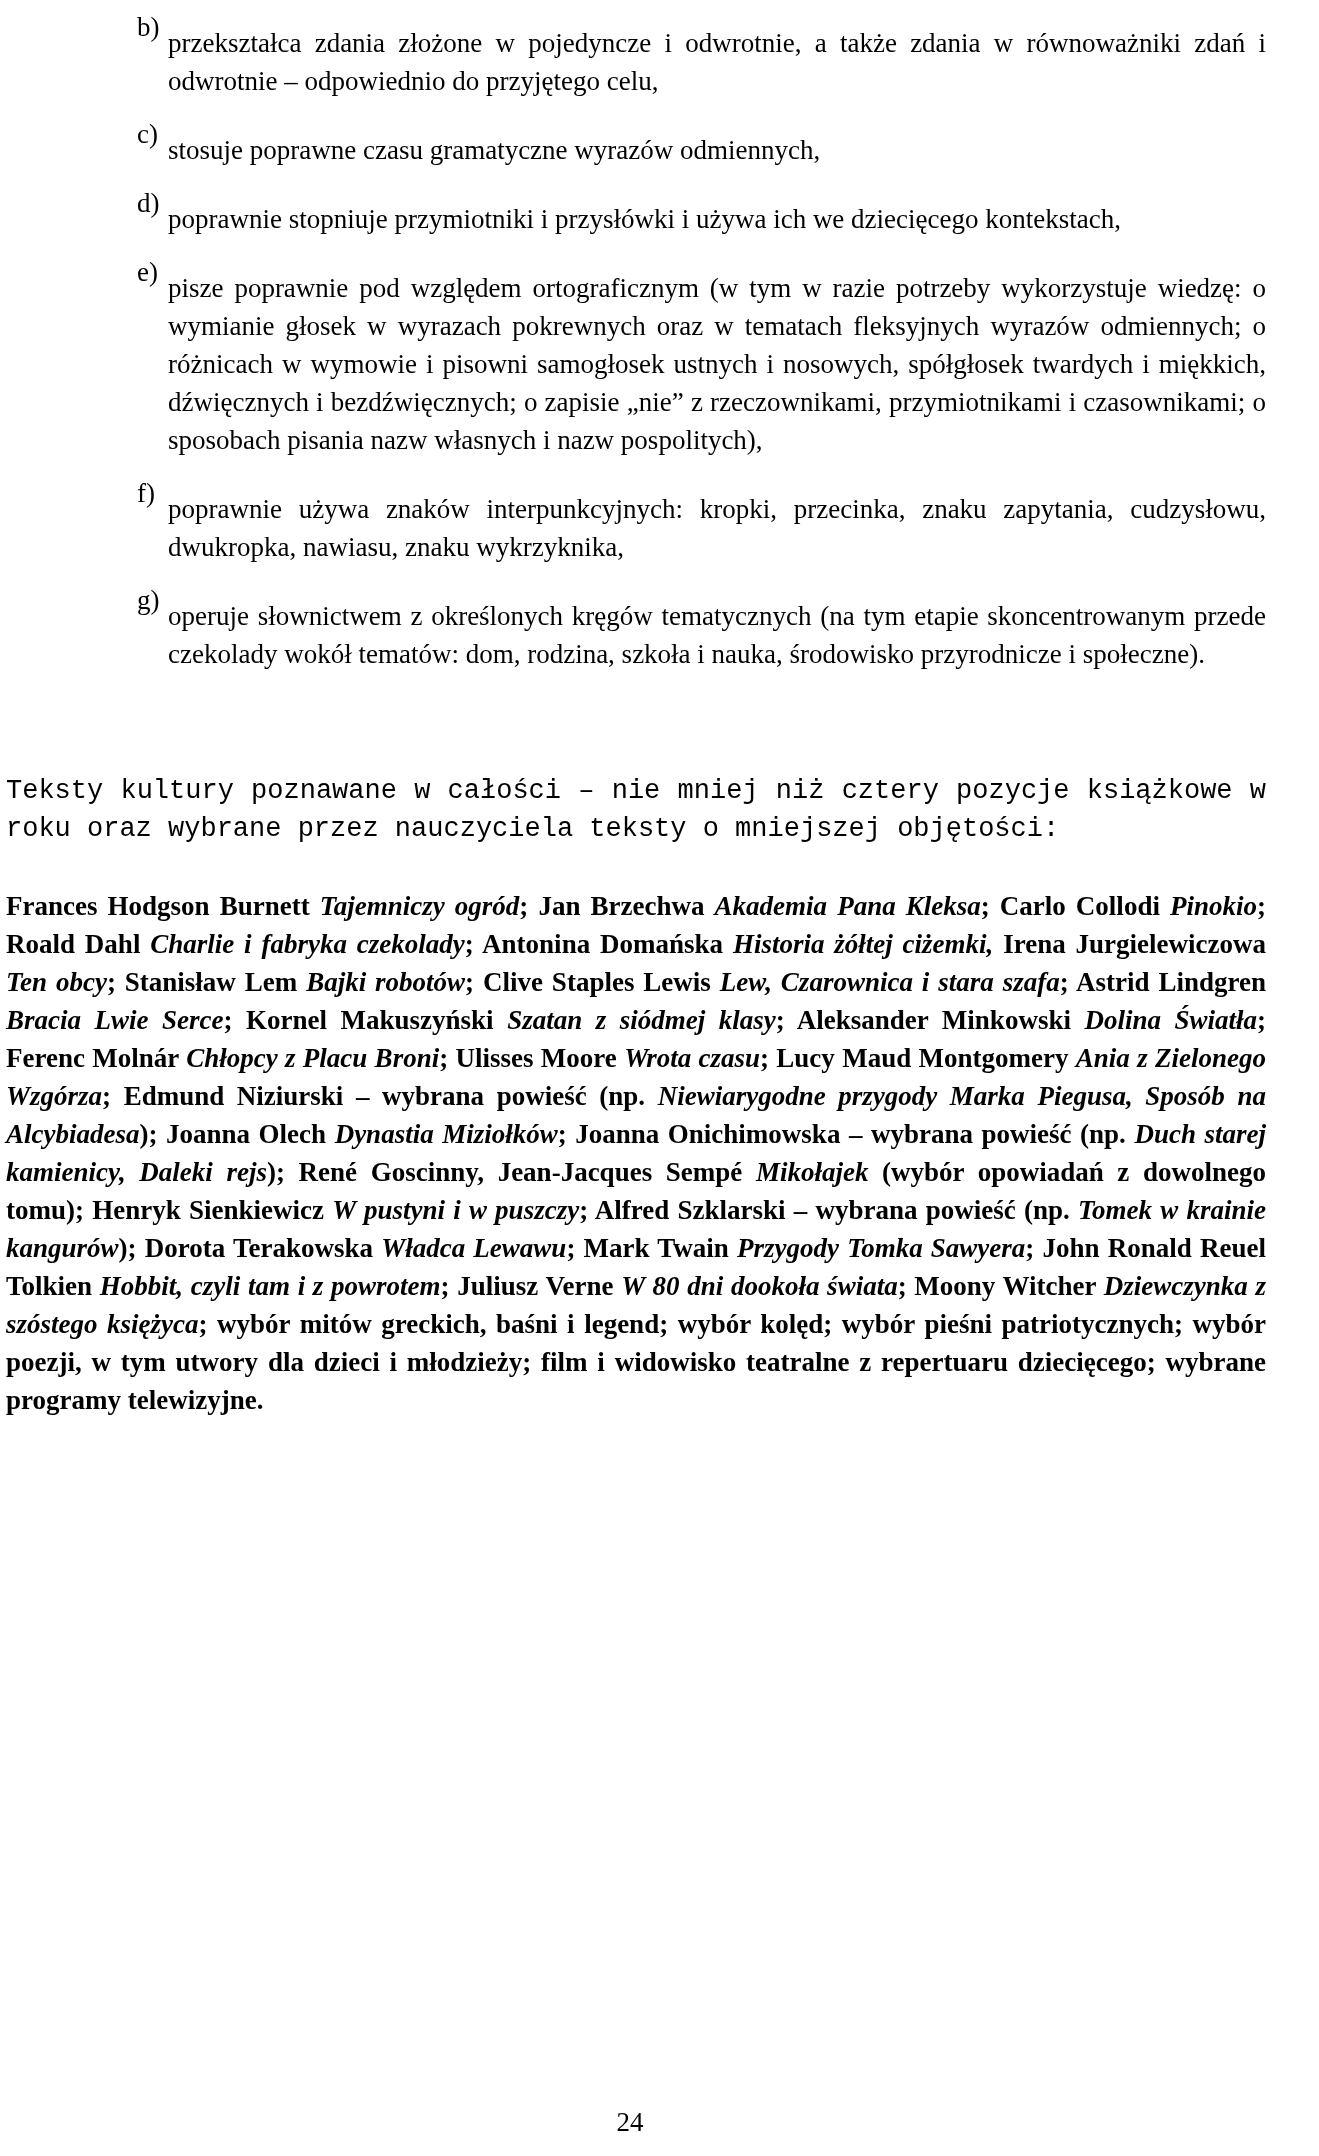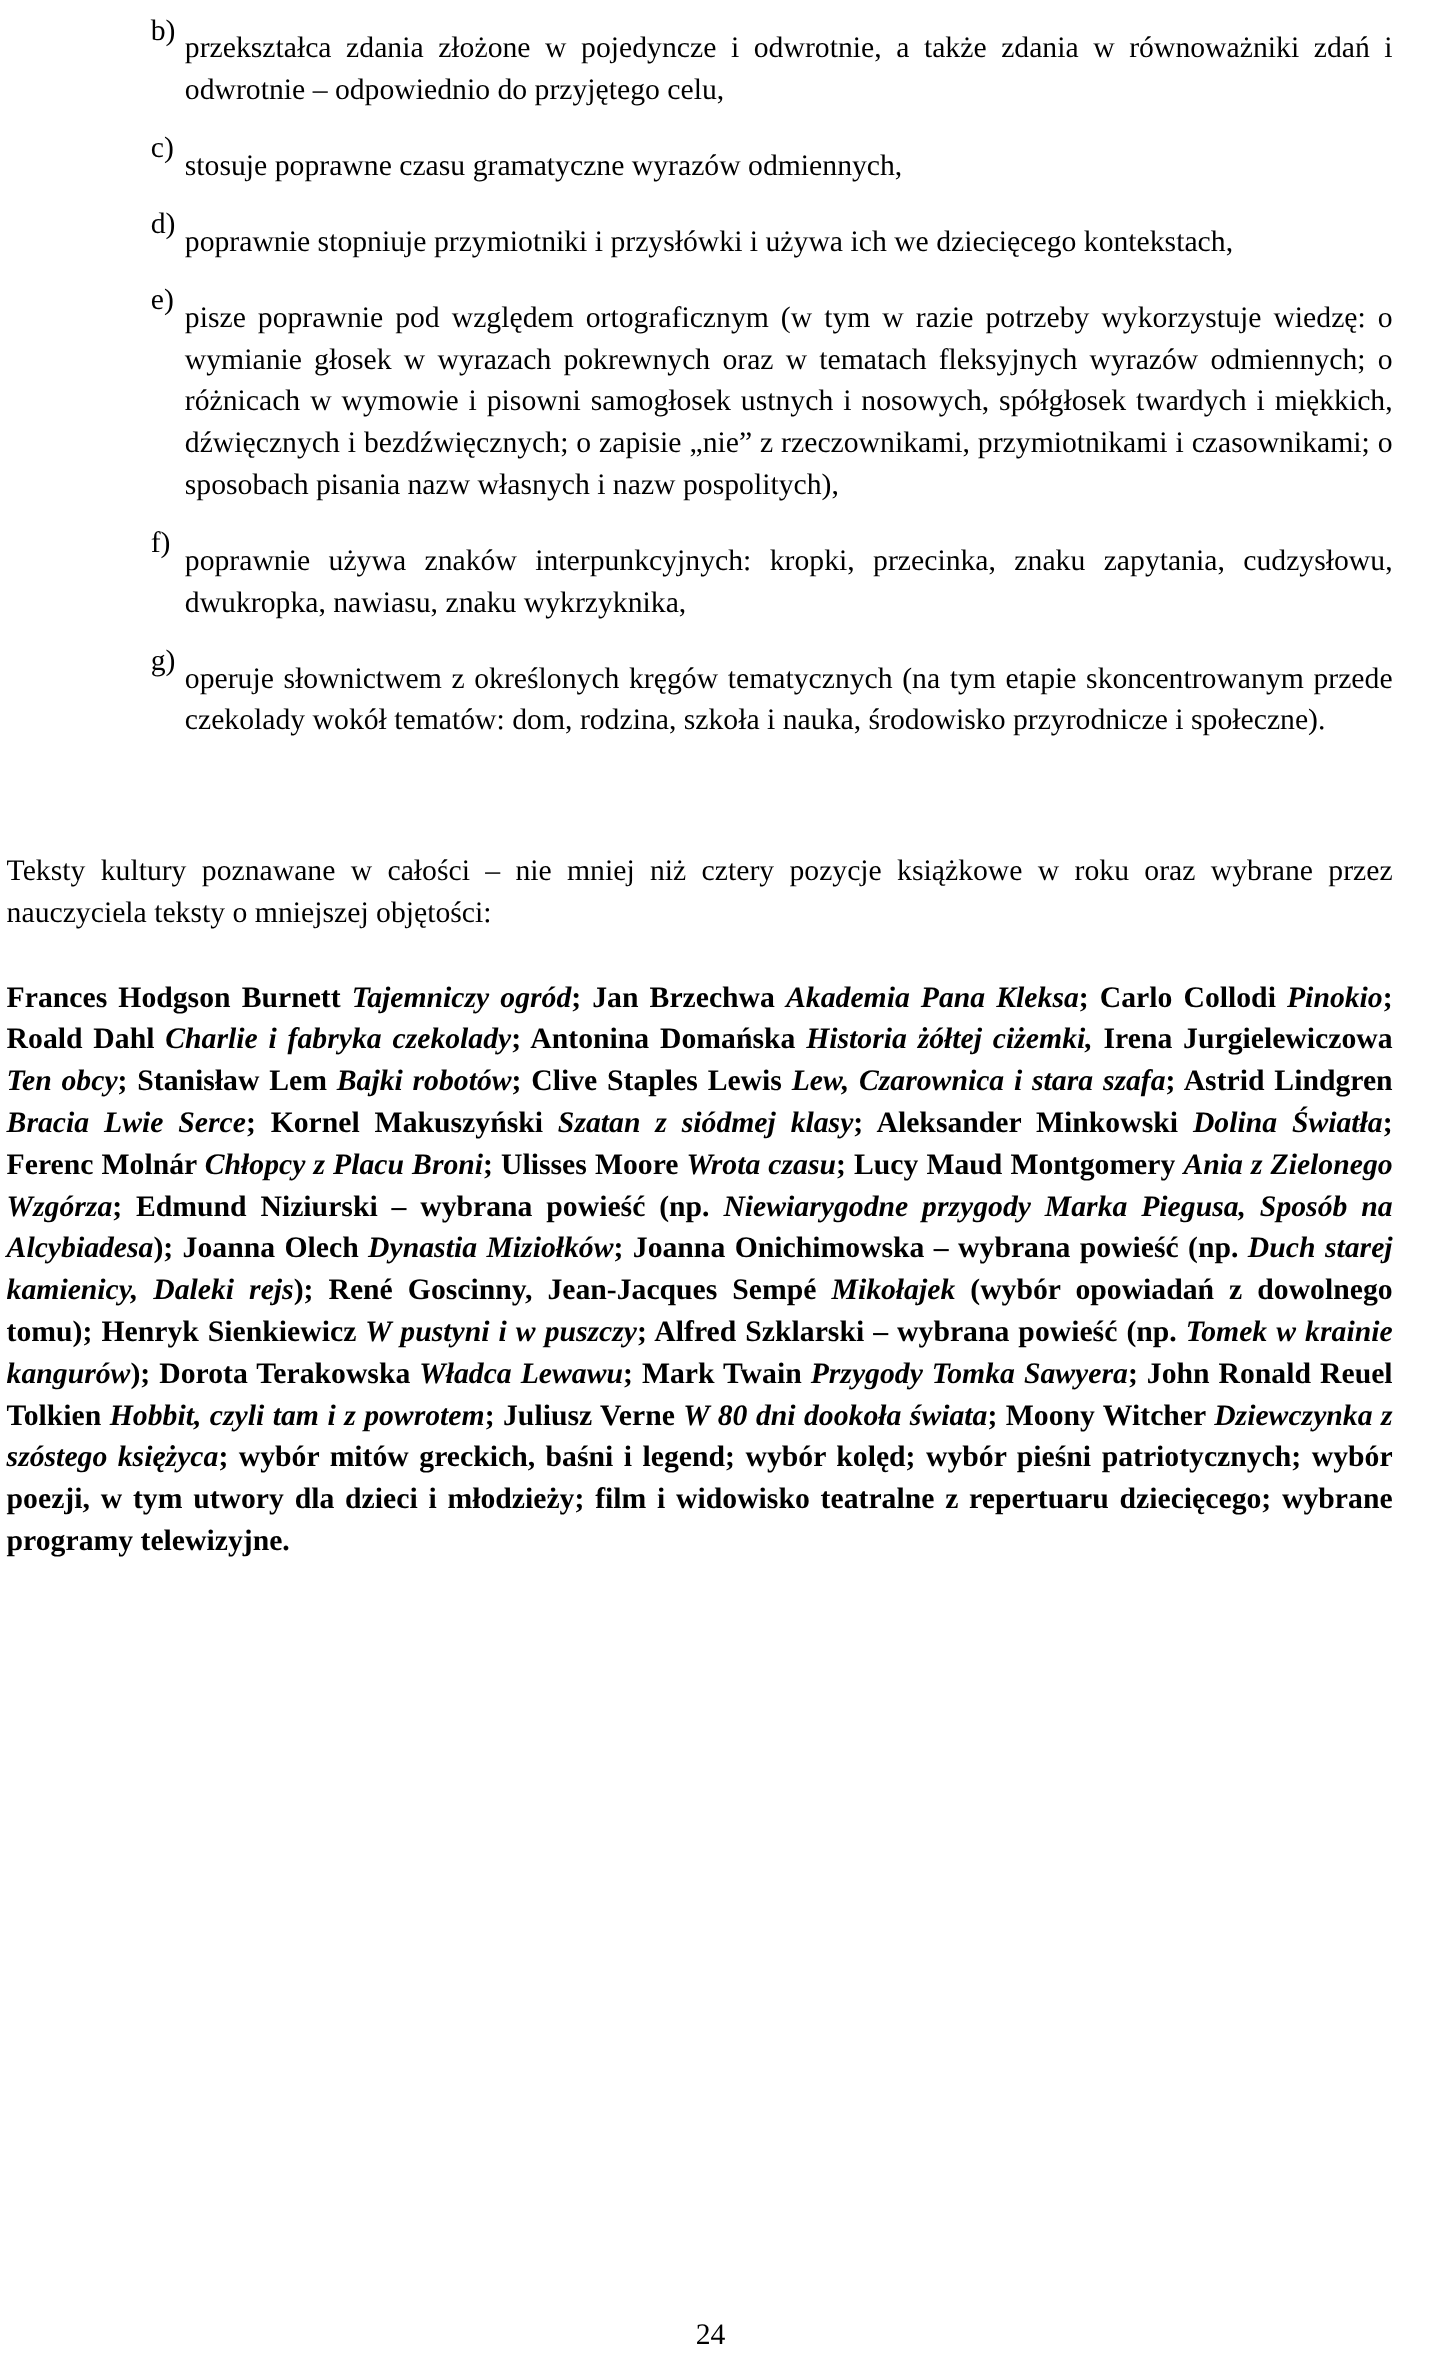--- a/index.html
+++ b/index.html
@@ -34,32 +34,33 @@
     width: 31px;
   }
   .list-text {
     flex: 1;
     text-align: justify;
     margin-top: 16px;
   }
   .intro-para {
     margin-top: 99px;
     text-align: justify;
+    font-family: Liberation Mono, monospace;
   }
   .books-para {
     margin-top: 39px;
     text-align: justify;
     font-weight: bold;
   }
   .it {
     font-style: italic;
   }
   .page-number {
     position: absolute;
-    left: 16px;
+    left: 0;
     top: 2103px;
     width: 1260px;
     text-align: center;
     font-size: 27px;
     line-height: 38px;
   }
 </style>
 </head>
 <body>
 

